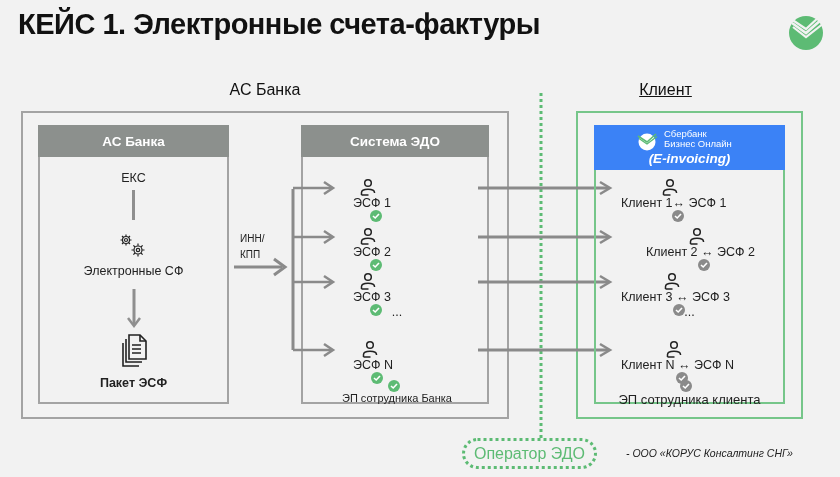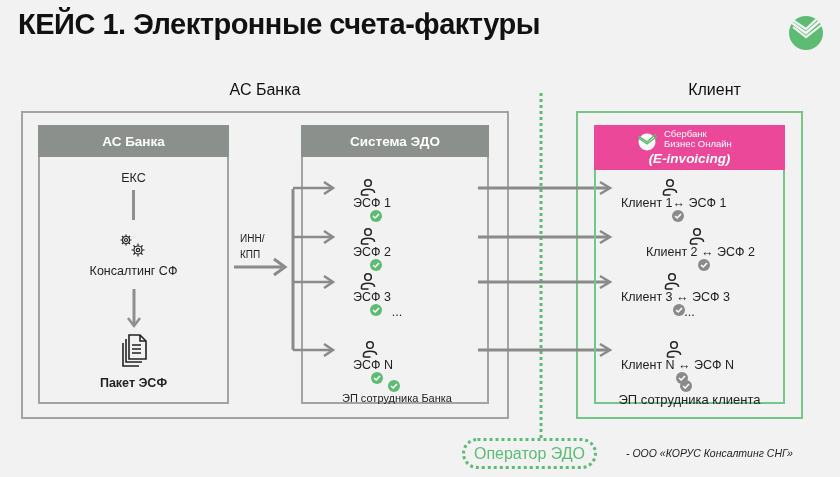--- a/index.html
+++ b/index.html
@@ -7,42 +7,42 @@
   .abs{position:absolute;}
   .title{left:18px;top:8px;font-size:29px;font-weight:bold;letter-spacing:-0.5px;color:#111;}
   .logo{left:786px;top:11px;width:40px;height:40px;}
   .section-label{font-size:16px;color:#111;text-align:center;}
   .box{position:absolute;box-sizing:border-box;}
   .outer-ac{left:21px;top:111px;width:488px;height:308px;border:2px solid #a3a3a3;}
   .outer-cl{left:576px;top:111px;width:227px;height:308px;border:2px solid #76c68a;}
   .inner{border:2px solid #a3a3a3;}
   .hdr{position:absolute;left:-2px;right:-2px;top:-2px;height:32px;background:#8c908d;color:#fff;font-weight:bold;font-size:13.5px;display:flex;align-items:center;justify-content:center;}
   .inner-cl{border:2px solid #76c68a;}
-  .hdr-cl{position:absolute;left:-2px;right:-2px;top:-2px;height:45px;background:#ec4899;color:#fff;}
+  .hdr-cl{position:absolute;left:-2px;right:-2px;top:-2px;height:45px;background:#3b82f6;color:#fff;}
   .txt{font-size:12.5px;color:#222;white-space:nowrap;}
   .row{position:absolute;display:flex;align-items:center;font-size:12.5px;color:#222;white-space:nowrap;flex-direction:column;}
   .pers{width:16px;height:18px;margin-right:7px;}
   .chk{width:12px;height:12px;border-radius:50%;display:inline-flex;align-items:center;justify-content:center;margin-left:8px;}
   .chk svg{width:8px;height:8px;}
   .op{left:462px;top:438px;width:135px;height:31px;border:3px dotted #5dbb74;border-radius:16px;box-sizing:border-box;color:#5dbb74;font-weight:normal;font-size:16px;display:flex;align-items:center;justify-content:center;}
   .opnote{left:626px;top:447px;font-size:10.5px;font-style:italic;color:#222;}
 </style>
 </head>
 <body>
 
 <div class="abs title">КЕЙС 1. Электронные счета-фактуры</div>
 <svg class="abs logo" viewBox="0 0 40 40">
   <circle cx="20" cy="22" r="17" fill="#5dbb74"></circle>
   <path d="M6 12 L20 22 L36 8" stroke="#f2f2f2" stroke-width="2.6" fill="none"></path>
   <path d="M5 8 L20 18 L34 5" stroke="#f2f2f2" stroke-width="2.2" fill="none"></path>
   <path d="M7 16 L20 26 L38 12" stroke="#f2f2f2" stroke-width="2.2" fill="none"></path>
 </svg>
 
 <div class="abs section-label" style="left:21px;width:488px;top:81px;">АС Банка</div>
-<div class="abs section-label" style="left:601px;width:227px;top:81px;">Клиент</div>
+<div class="abs section-label" style="left:552px;width:227px;top:81px;text-decoration:underline;">Клиент</div>
 
 <div class="box outer-ac"></div>
 <div class="box outer-cl"></div>
 
 <svg class="abs" style="left:538px;top:93px;width:6px;height:346px;">
   <line x1="3" y1="0" x2="3" y2="346" stroke="#5dbb74" stroke-width="3" stroke-dasharray="3,3"></line>
 </svg>
 
 <div class="box inner" style="left:38px;top:125px;width:191px;height:279px;">
   <div class="hdr">АС Банка</div>
@@ -52,21 +52,21 @@
 <svg class="abs" style="left:117px;top:232px;width:32px;height:28px;" viewBox="0 0 32 28">
   <g fill="none" stroke="#222" stroke-width="1.2">
     <circle cx="9" cy="8" r="3.5"></circle>
       <circle cx="9" cy="8" r="1.5"></circle>
     <path d="M9 2.5v2M9 11.5v2M3.5 8h2M12.5 8h2M5 4l1.4 1.4M11.6 10.6L13 12M5 12l1.4-1.4M11.6 5.4L13 4"></path>
     <circle cx="21" cy="18" r="4"></circle>
       <circle cx="21" cy="18" r="1.7"></circle>
     <path d="M21 11.5v2.3M21 22.2v2.3M14.5 18h2.3M25.2 18h2.3M16.4 13.4l1.6 1.6M24 21l1.6 1.6M16.4 22.6l1.6-1.6M24 15l1.6-1.6"></path>
   </g>
 </svg>
-<div class="abs txt" style="left:38px;width:191px;text-align:center;top:264px;">Консалтинг СФ</div>
+<div class="abs txt" style="left:38px;width:191px;text-align:center;top:264px;">Электронные СФ</div>
 <svg class="abs" style="left:125px;top:289px;width:18px;height:40px;">
   <line x1="9" y1="0" x2="9" y2="36" stroke="#8f8f8f" stroke-width="3"></line>
   <path d="M3 29 L9 37 L15 29" stroke="#8f8f8f" stroke-width="2.5" fill="none"></path>
 </svg>
 <svg class="abs" style="left:117px;top:331px;width:34px;height:38px;" viewBox="0 0 34 38">
   <g fill="none" stroke="#222" stroke-width="1.6">
     <path d="M12 4h11l6 6v18h-17z"></path>
     <path d="M23 4v6h6"></path>
     <path d="M15 14h9M15 18h9M15 22h9"></path>
     <path d="M9 8v23h16"></path>

